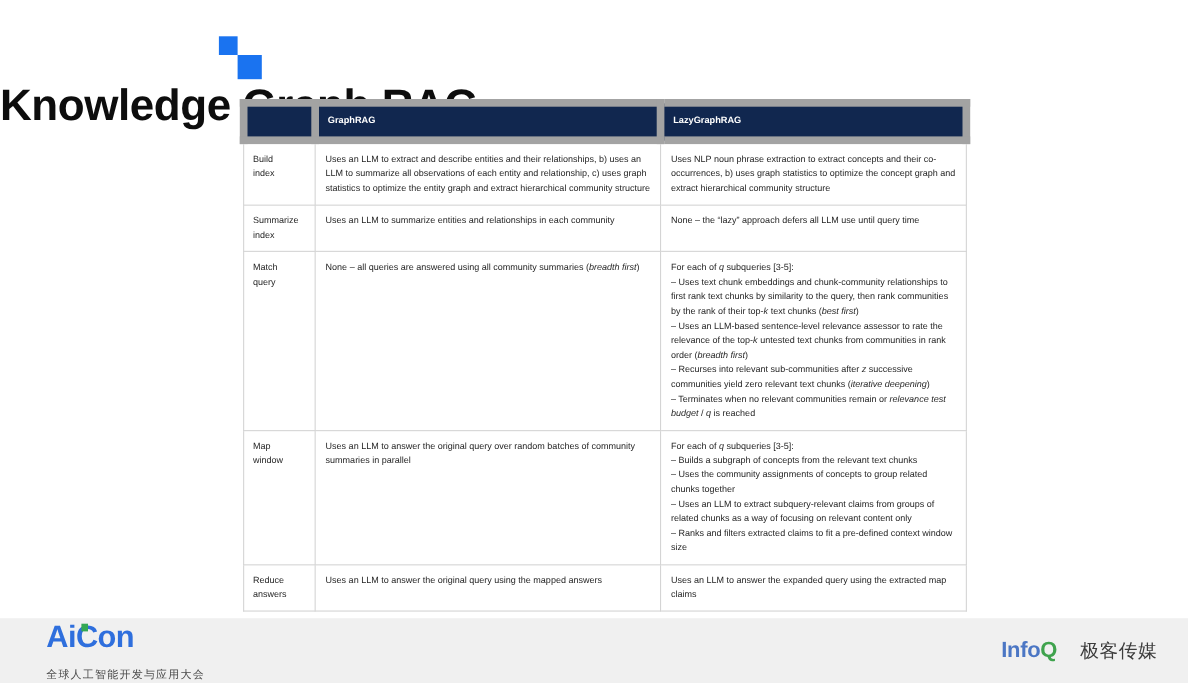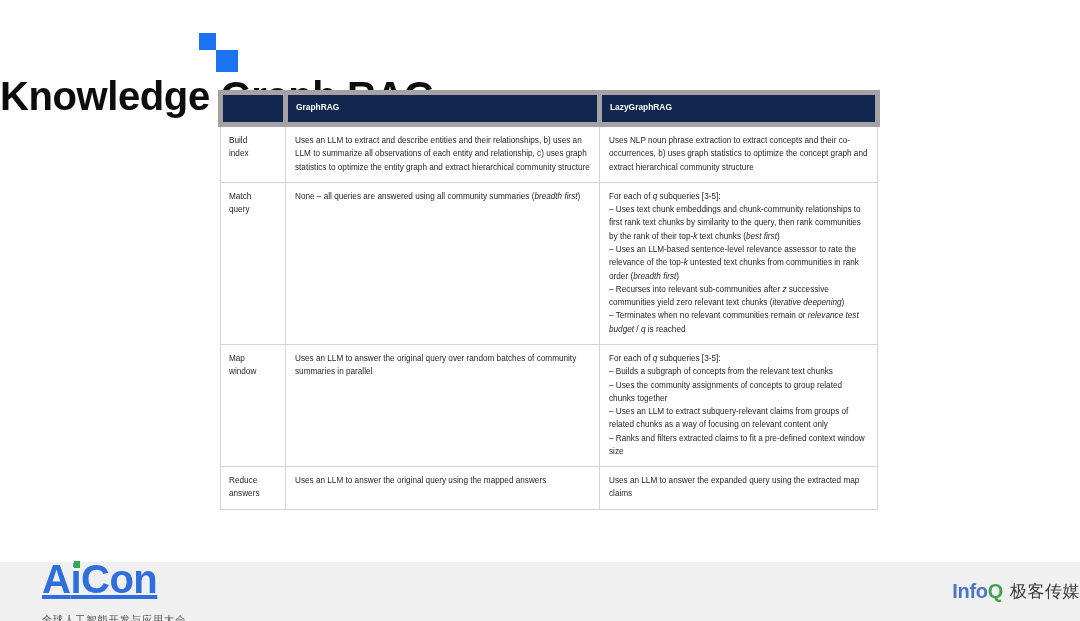--- a/index.html
+++ b/index.html
@@ -78,21 +78,21 @@
   table.cmp col.c2 { width: 314px; }
   table.cmp col.c3 { width: 278px; }
 
   table.cmp thead th {
     background: #11274f;
     color: #ffffff;
     font-size: 8.4px;
     font-weight: bold;
     text-align: left;
     padding: 6px 8px 7px 8px;
-    border: 5px solid #a3a3a3;
+    border: 7px solid #a3a3a3;
     vertical-align: middle;
     height: 14px;
   }
   table.cmp thead th.blank {
     background: #11274f;
   }
   table.cmp tbody td {
     border: 1px solid #d4d4d4;
     padding: 7px 9px 8px 9px;
     vertical-align: top;
@@ -120,28 +120,27 @@
     align-items: center;
     justify-content: space-between;
   }
   .footer-left {
     display: flex;
     flex-direction: column;
     margin-left: 42px;
     line-height: 1;
   }
   .aicon-word {
-    font-size: 40px;
+    font-size: 28px;
     font-weight: bold;
     letter-spacing: -0.5px;
     font-family: "Liberation Sans", sans-serif;
     position: relative;
     color: #2f6fdd;
     white-space: nowrap;
-    text-decoration: underline;
   }
   .aicon-word .seg-a { color: #2f6fdd; }
   .aicon-word .seg-i { color: #2f6fdd; position: relative; }
   .aicon-word .seg-dot {
     position: absolute;
     width: 6px;
     height: 7px;
     background: #34a853;
     left: 32px;
     top: 2px;
@@ -151,21 +150,22 @@
     font-size: 10px;
     color: #4a4a4a;
     letter-spacing: 1.1px;
     margin-top: 16px;
     white-space: nowrap;
     font-family: "DejaVu Sans", sans-serif;
   }
   .footer-right {
     display: flex;
     align-items: center;
-    gap: 7px;
+    margin-right: 28px;
+    gap: 21px;
   }
   .infoq {
     font-size: 20px;
     font-weight: bold;
     letter-spacing: -0.3px;
     white-space: nowrap;
   }
   .infoq .info { color: #4b76c4; }
   .infoq .q { color: #3fa34d; }
   .infoq-cn {
@@ -202,20 +202,25 @@
       </tr>
     </thead>
     <tbody>
 
       <tr>
         <td class="rowlabel">Build index</td>
         <td>Uses an LLM to extract and describe entities and their relationships, b) uses an LLM to summarize all observations of each entity and relationship, c) uses graph statistics to optimize the entity graph and extract hierarchical community structure</td>
         <td>Uses NLP noun phrase extraction to extract concepts and their co-occurrences, b) uses graph statistics to optimize the concept graph and extract hierarchical community structure</td>
       </tr>
 
+      <tr>
+        <td class="rowlabel">Summarize index</td>
+        <td>Uses an LLM to summarize entities and relationships in each community</td>
+        <td>None – the “lazy” approach defers all LLM use until query time</td>
+      </tr>
 
 
       <tr>
         <td class="rowlabel">Match query</td>
         <td>None – all queries are answered using all community summaries (<em>breadth first</em>)</td>
         <td>
             <span class="cell-line">For each of <em>q</em> subqueries [3-5]:</span>
             <span class="cell-line">– Uses text chunk embeddings and chunk-community relationships to first rank text chunks by similarity to the query, then rank communities by the rank of their top-<em>k</em> text chunks (<em>best first</em>)</span>
             <span class="cell-line">– Uses an LLM-based sentence-level relevance assessor to rate the relevance of the top-<em>k</em> untested text chunks from communities in rank order (<em>breadth first</em>)</span>
             <span class="cell-line">– Recurses into relevant sub-communities after <em>z</em> successive communities yield zero relevant text chunks (<em>iterative deepening</em>)</span>

